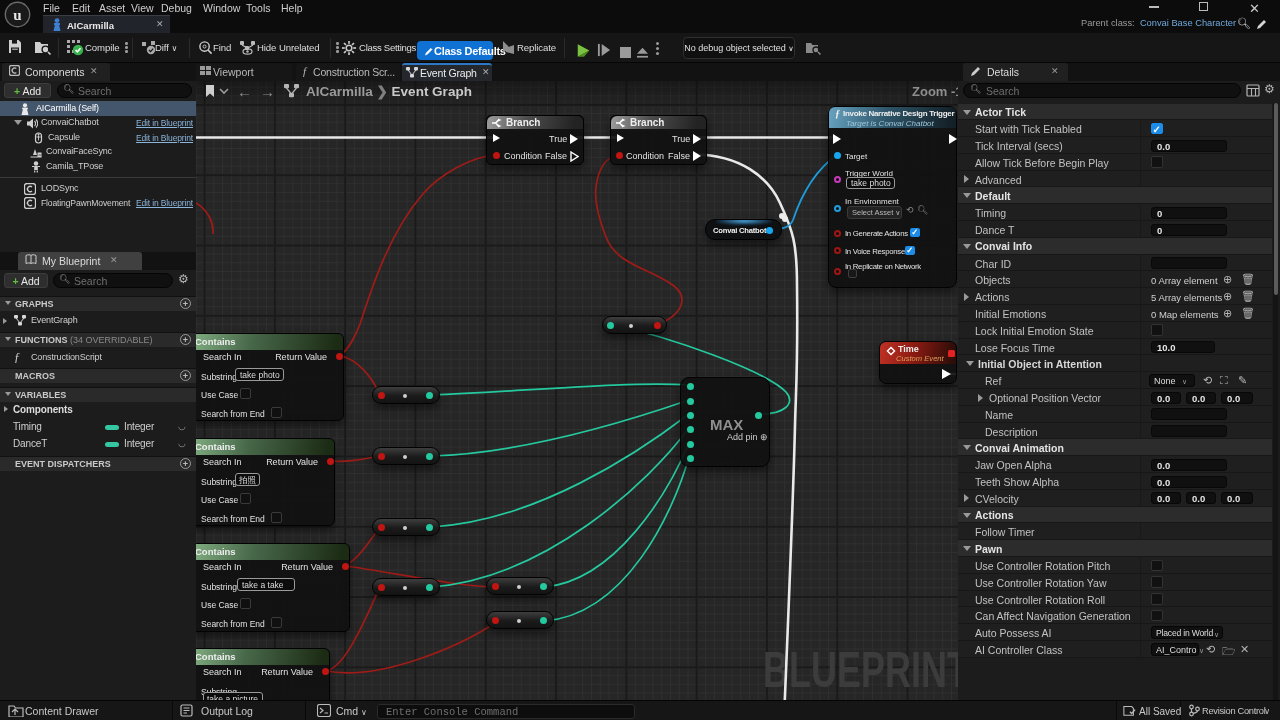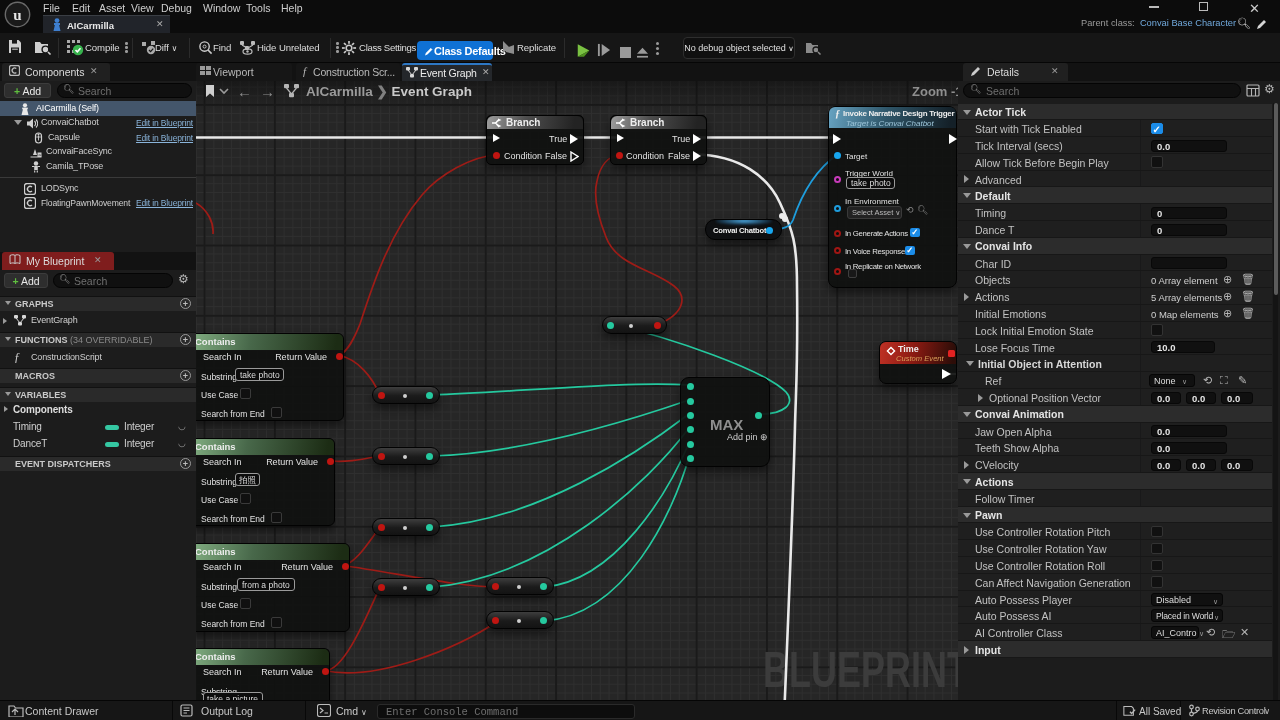--- a/index.html
+++ b/index.html
@@ -307,21 +307,21 @@
             <rect x="0.5" y="0.5" width="11" height="11" rx="2.5" fill="none" stroke="#cfcfcf" stroke-width="1.3"></rect>
             <path d="M8 4 a2.7 2.7 0 1 0 0 4" stroke="#cfcfcf" stroke-width="1.4" fill="none"></path>
           </svg>
     <span class="abs nw" style="left:41px;top:1.5px;font-size:8.6px">FloatingPawnMovement</span>
     <span class="editbp">Edit in Blueprint</span>
   </div>
  </div>
 </div>
 
 <div class="abs" style="left:0;top:252px;width:196px;height:18px;background:#121212">
- <div class="ptab" style="left:2px;top:0;width:112px;background:#7f1d1d">
+ <div class="ptab" style="left:18px;top:0;width:124px;background:#404040">
   <span class="abs" style="left:7px;top:2px"><svg width="12" height="11" viewBox="0 0 12 11">
             <path d="M1 1.5 C3 0.5 5 0.5 6 1.5 C7 0.5 9 0.5 11 1.5 V9.5 C9 8.7 7 8.7 6 9.5 C5 8.7 3 8.7 1 9.5 Z M6 1.5 V9.5" stroke="#ccc" fill="none" stroke-width="1"></path>
           </svg></span>
   <span class="abs nw" style="left:24px;top:3px">My Blueprint</span>
   <span class="abs" style="left:92px;top:3px;font-size:9px;color:#999">✕</span>
  </div>
 </div>
 <div id="lp-mybp" class="abs" style="left:0;top:270px;width:196px">
  <div class="abs" style="left:4px;top:3px;width:44px;height:15px;background:#2e2e2e;border:1px solid #3c3c3c;border-radius:3px;font-size:10.5px;color:#e8e8e8;text-align:center;line-height:14px"><span style="color:#5fbf3f;font-weight:bold">+</span> Add</div>
  <div class="abs" style="left:53px;top:3px;width:120px;height:15px;background:#101010;border:1px solid #040404;border-radius:8px;font-size:10.5px;color:#6f6f6f;line-height:14px;padding-left:20px">Search</div>
@@ -556,21 +556,21 @@
   </div>
 
   <div class="node" style="left:-8px;top:462px;width:162px;height:89px;border-radius:6px">
    <div class="nhead" style="height:16px;background:linear-gradient(100deg,#84b184,#48684a 40%,#1c2c14 95%);border-radius:5px 5px 0 0">
     <span class="abs nw" style="left:6px;top:2px;font-size:9.5px">Contains</span>
    </div>
    <span class="pinlab" style="left:14px;top:17.5px;font-size:9px">Search In</span>
    <span class="pinlab" style="top:17.5px;font-size:9px;left:auto;right:16px">Return Value</span>
    <div class="pin" style="left:153px;top:19px;width:7px;height:7px;background:#c01511"></div>
    <span class="pinlab" style="left:12px;top:37.5px;font-size:8.5px">Substring</span>
-   <div class="nbox" style="left:48px;top:34px;width:58px;height:13px;line-height:12px;padding-left:4px;font-size:8.5px">from a photo</div>
+   <div class="nbox" style="left:48px;top:34px;width:58px;height:13px;line-height:12px;padding-left:4px;font-size:8.5px">take a take</div>
    <span class="pinlab" style="left:12px;top:55.5px;font-size:8.5px">Use Case</span>
    <div class="ncb" style="left:51px;top:54px"></div>
    <span class="pinlab" style="left:12px;top:74.5px;font-size:8.5px">Search from End</span>
    <div class="ncb" style="left:82px;top:73px"></div>
   </div>
 
   <div class="node" style="left:-8px;top:567px;width:142px;height:60px;border-radius:6px 6px 0 0;border-bottom:none">
    <div class="nhead" style="height:16px;background:linear-gradient(100deg,#84b184,#48684a 40%,#1c2c14 95%);border-radius:5px 5px 0 0">
     <span class="abs nw" style="left:6px;top:2px;font-size:9.5px">Contains</span>
    </div>
@@ -723,20 +723,28 @@
           <span class="dico" style="left:262px">⛶</span>
           <span class="dico" style="left:280px">✎</span>
         </div>
   <div class="drow">
           <span class="caretr" style="left:20px"></span>
           <span class="dlab" style="left:31px">Optional Position Vector</span>
           <div class="dbox" style="left:193px;width:30px">0.0</div>
           <div class="dbox" style="left:228px;width:30px">0.0</div>
           <div class="dbox" style="left:263px;width:32px">0.0</div>
         </div>
+  <div class="drow">
+          <span class="dlab" style="left:27px">Name</span>
+          <div class="dbox" style="left:193px;width:76px"></div>
+        </div>
+  <div class="drow">
+          <span class="dlab" style="left:27px">Description</span>
+          <div class="dbox" style="left:193px;width:76px"></div>
+        </div>
   <div class="dcat">
           <span class="caret"></span>
           <span class="abs nw" style="left:17px;top:2.5px">Convai Animation</span>
         </div>
   <div class="drow">
           <span class="dlab">Jaw Open Alpha</span>
           <div class="dbox" style="left:193px;width:76px">0.0</div>
         </div>
   <div class="drow">
           <span class="dlab">Teeth Show Alpha</span>
@@ -770,37 +778,29 @@
         </div>
   <div class="drow">
           <span class="dlab">Use Controller Rotation Roll</span>
           <div class="cb" style="left:193px"></div>
         </div>
   <div class="drow">
           <span class="dlab">Can Affect Navigation Generation</span>
           <div class="cb" style="left:193px"></div>
         </div>
   <div class="drow">
-          <span class="dlab">Auto Possess Player</span>
-          <div class="ddrop" style="left:193px;width:72px">Disabled<span class="abs" style="right:4px;top:2px;font-size:7px;color:#999">∨</span></div>
-        </div>
-  <div class="drow">
           <span class="dlab">Auto Possess AI</span>
           <div class="ddrop" style="left:193px;width:72px;font-size:8.6px;letter-spacing:-0.2px">Placed in World<span class="abs" style="right:3px;top:2px;font-size:7px;color:#999">∨</span></div>
         </div>
   <div class="drow">
           <span class="dlab">AI Controller Class</span>
           <div class="ddrop" style="left:193px;width:48px">AI_Contro <span style="font-size:7px;color:#999">∨</span></div>
           <span class="dico" style="left:248px">⟲</span>
           <span class="dico" style="left:264px">🗁</span>
           <span class="dico" style="left:282px">✕</span>
-        </div>
-  <div class="dcat">
-          <span class="caretr"></span>
-          <span class="abs nw" style="left:17px;top:2.5px">Input</span>
         </div>
  </div>
 
  <div class="abs" style="left:315px;top:22px;width:5px;height:597px;background:#141414"></div>
  <div class="abs" style="left:315.5px;top:22px;width:4px;height:192px;background:#5b5b5b;border-radius:2px"></div>
 </div>
 
 <div id="statusbar">
  <div class="abs" style="left:1116px;top:0;width:1px;height:20px;background:#080808"></div>
       <div class="abs" style="left:1180px;top:0;width:1px;height:20px;background:#080808"></div>

